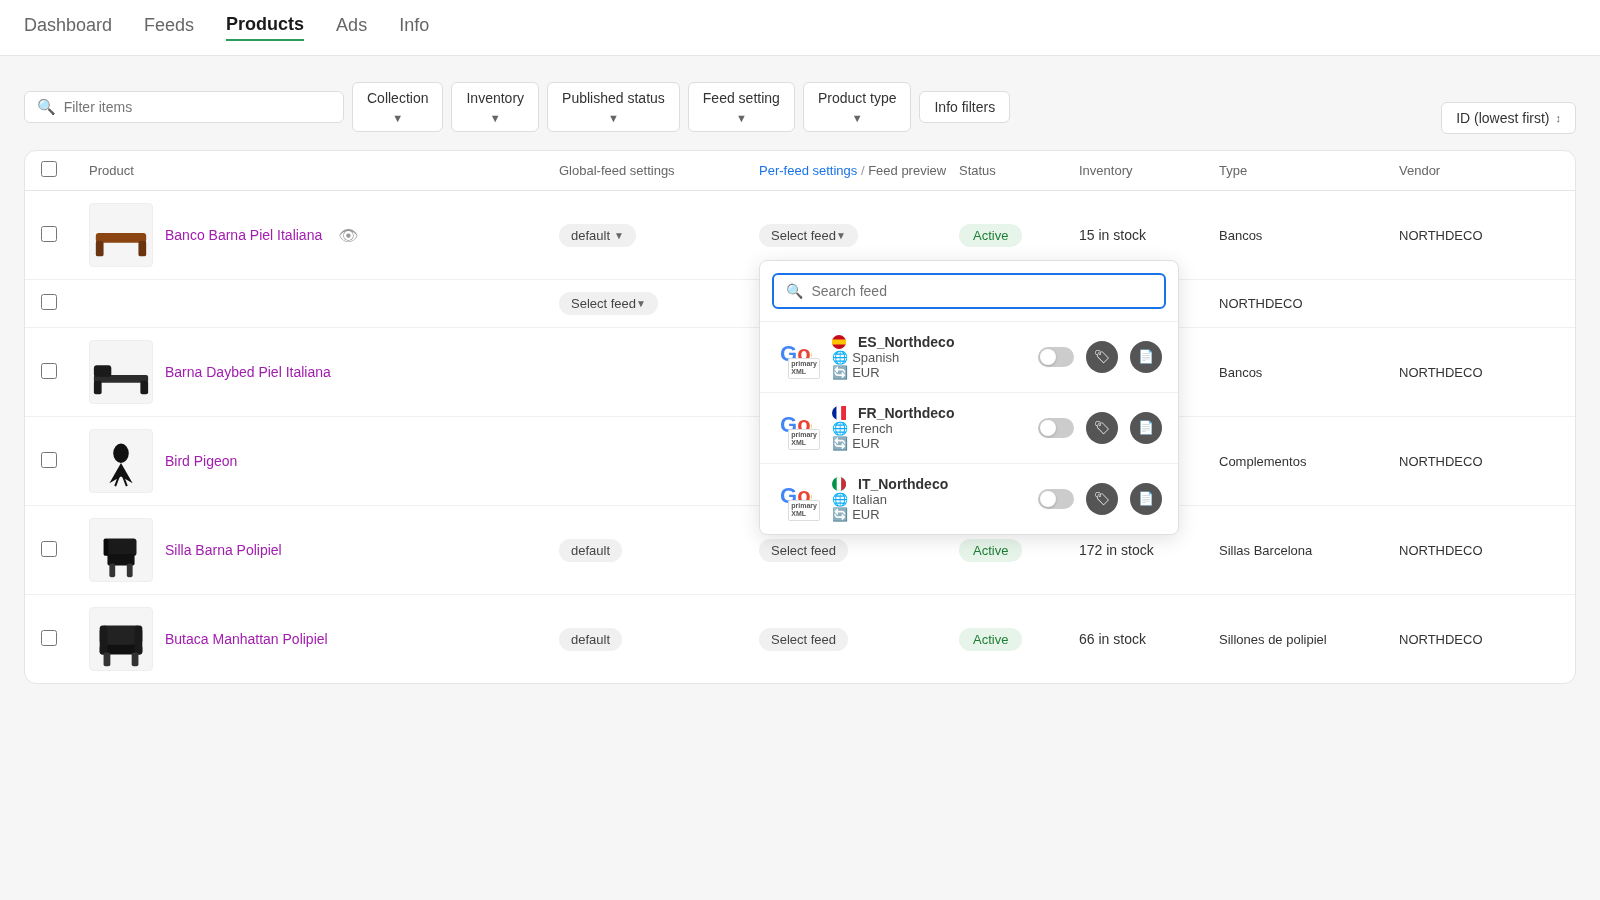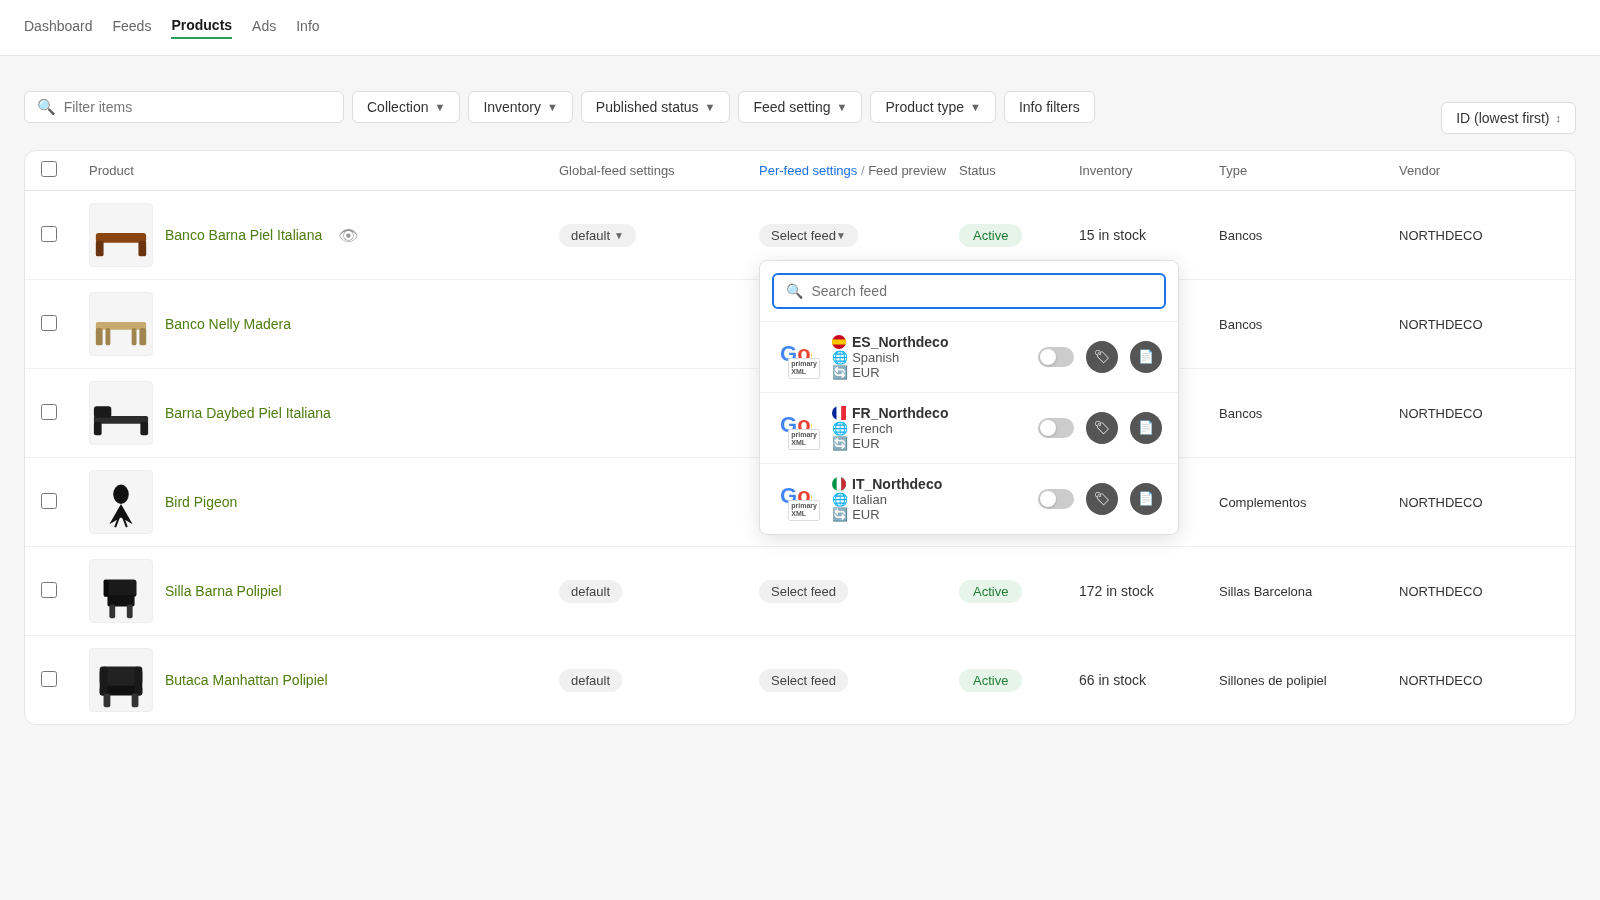--- a/index.html
+++ b/index.html
@@ -1,47 +1,47 @@
 <!DOCTYPE html>
 <html><head>
   <meta charset="utf-8">
   <style>
     * { box-sizing: border-box; margin: 0; padding: 0; }
     body { font-family: -apple-system, BlinkMacSystemFont, 'Segoe UI', sans-serif; background: #f6f6f7; color: #333; font-size: 14px; }
 
     
     .top-nav { background: #fff; border-bottom: 1px solid #e5e5e5; display: flex; align-items: center; padding: 0 24px; height: 56px; }
-    .top-nav a { text-decoration: none; color: #666; font-size: 14px; margin-right: 20px; padding-bottom: 4px; cursor: pointer; }
+    .top-nav a { text-decoration: none; color: #666; font-size: 18px; margin-right: 32px; padding-bottom: 4px; cursor: pointer; }
     .top-nav a.active { color: #1a1a1a; font-weight: 600; border-bottom: 2px solid #2a9d5c; }
 
     
     .main { padding: 24px; background: #f6f6f7; min-height: calc(100vh - 56px); }
 
     
     .filter-bar { display: flex; align-items: center; gap: 8px; margin-bottom: 16px; flex-wrap: wrap; }
     .search-wrap { display: flex; align-items: center; background: #fff; border: 1px solid #ddd; border-radius: 6px; padding: 6px 12px; flex: 0 0 320px; }
     .search-wrap input { border: none; outline: none; font-size: 14px; color: #333; width: 100%; background: transparent; }
     .search-wrap .s-icon { color: #999; margin-right: 8px; font-size: 15px; }
 
-    .filter-btn { display: flex; align-items: center; gap: 6px; background: #fff; border: 1px solid #ddd; border-radius: 6px; padding: 7px 14px; cursor: pointer; font-size: 14px; color: #333; white-space: nowrap; }
+    .filter-btn { display: flex; align-items: center; gap: 6px; background: #fff; border: 1px solid #ddd; border-radius: 6px; padding: 7px 14px; cursor: pointer; font-size: 14px; color: #333; white-space: nowrap; flex-direction: column; }
     .chevron { font-size: 11px; color: #666; }
 
     .sort-btn { display: flex; align-items: center; gap: 6px; background: #fff; border: 1px solid #ddd; border-radius: 6px; padding: 7px 14px; cursor: pointer; font-size: 14px; color: #333; margin-left: auto; white-space: nowrap; margin-top: 22px; }
 
     
     .table-wrap { background: #fff; border-radius: 12px; border: 1px solid #e5e5e5; overflow: hidden; }
     .table-header { display: grid; grid-template-columns: 48px 1fr 200px 200px 120px 140px 180px 160px; align-items: center; padding: 10px 16px; border-bottom: 1px solid #e5e5e5; color: #666; font-size: 13px; }
 
     .table-row { display: grid; grid-template-columns: 48px 1fr 200px 200px 120px 140px 180px 160px; align-items: center; padding: 12px 16px; border-bottom: 1px solid #f0f0f0; position: relative; }
     .table-row:last-child { border-bottom: none; }
 
     .product-cell { display: flex; align-items: center; gap: 12px; }
     .product-img { width: 64px; height: 64px; border-radius: 4px; overflow: hidden; background: #f5f5f5; display: flex; align-items: center; justify-content: center; border: 1px solid #eee; }
     .product-img svg, .product-img canvas { width: 100%; height: 100%; }
-    .product-name { color: #4d7c0f; text-decoration: none; font-size: 14px; cursor: pointer; }
+    .product-name { color: #a21caf; text-decoration: none; font-size: 14px; cursor: pointer; }
 
     .eye-icon { color: #999; font-size: 16px; margin-left: 4px; cursor: pointer; }
 
     .tag-badge { display: inline-flex; align-items: center; gap: 4px; background: #f0f0f0; border-radius: 20px; padding: 4px 12px; font-size: 13px; color: #444; }
     .tag-badge .chevron { font-size: 10px; }
 
     .select-feed-btn { display: inline-flex; align-items: center; background: #f0f0f0; border-radius: 20px; padding: 4px 12px; font-size: 13px; color: #444; cursor: pointer; position: relative; }
     .select-feed-btn .chevron { font-size: 10px; }
 
     .status-active { background: #e6f4ea; color: #1e7e34; border-radius: 20px; padding: 4px 14px; font-size: 13px; font-weight: 500; }
@@ -52,21 +52,21 @@
     .dropdown-overlay { position: absolute; top: 50px; left: 400px; z-index: 100; background: #fff; border: 1px solid #e0e0e0; border-radius: 8px; box-shadow: 0 4px 20px rgba(0,0,0,0.12); width: 420px; }
     .dropdown-search { padding: 12px; border-bottom: 1px solid #eee; }
     .dropdown-search-inner { display: flex; align-items: center; border: 2px solid #1a73e8; border-radius: 6px; padding: 8px 12px; gap: 8px; }
     .dropdown-search-inner input { border: none; outline: none; font-size: 14px; width: 100%; color: #333; }
 
     .feed-item { display: flex; align-items: center; padding: 12px 16px; border-bottom: 1px solid #f0f0f0; gap: 12px; }
     .feed-item:last-child { border-bottom: none; }
     .feed-logo { width: 44px; height: 44px; position: relative; flex-shrink: 0; }
 
     .feed-info { flex: 1; }
-    .feed-name { font-weight: 600; font-size: 14px; color: #333; display: flex; align-items: center; gap: 6px; }
+    .feed-name { font-weight: 600; font-size: 14px; color: #333; display: flex; align-items: center; gap: 12px; }
     .feed-lang { font-size: 13px; color: #555; display: flex; align-items: center; gap: 4px; }
     .feed-currency { font-size: 13px; color: #555; display: flex; align-items: center; gap: 4px; }
 
     .toggle { width: 36px; height: 20px; background: #ccc; border-radius: 10px; position: relative; cursor: pointer; flex-shrink: 0; }
     .toggle::after { content: ''; position: absolute; left: 2px; top: 2px; width: 16px; height: 16px; background: #fff; border-radius: 50%; box-shadow: 0 1px 3px rgba(0,0,0,0.2); }
 
     .action-btn { width: 32px; height: 32px; border-radius: 50%; background: #555; display: flex; align-items: center; justify-content: center; color: #fff; font-size: 13px; cursor: pointer; flex-shrink: 0; }
 
     .more-filters-btn { background: #fff; border: 1px solid #ddd; border-radius: 6px; padding: 7px 14px; font-size: 14px; color: #333; cursor: pointer; }
 
@@ -289,32 +289,20 @@
         
       </div>
       <div><span class="status-active">Active</span></div>
       <div class="cell-inventory">15 in stock</div>
       <div class="cell-type">Bancos</div>
       <div class="cell-vendor">NORTHDECO</div>
     </div>
 
     <div class="table-row">
       <div><input type="checkbox" class="checkbox" style=""></div>
-      <div class="product-cell">
-        <div class="product-img">
-          <svg viewBox="0 0 64 64" xmlns="http://www.w3.org/2000/svg">
-            <rect x="6" y="30" width="52" height="8" rx="2" fill="#C8A96E"></rect>
-            <rect x="6" y="36" width="7" height="18" rx="2" fill="#A0854E"></rect>
-            <rect x="51" y="36" width="7" height="18" rx="2" fill="#A0854E"></rect>
-            <rect x="16" y="36" width="5" height="18" rx="2" fill="#A0854E"></rect>
-            <rect x="43" y="36" width="5" height="18" rx="2" fill="#A0854E"></rect>
-          </svg>
-        </div>
-        <a class="product-name">Banco Nelly Madera</a>
-      </div>
       <div></div>
       <div>
         <span class="select-feed-btn">
           <span>Select feed</span>
           <span class="chevron">▼</span>
         </span>
       </div>
       <div></div>
       <div class="cell-inventory">3 in stock</div>
       <div class="cell-type">Bancos</div>

